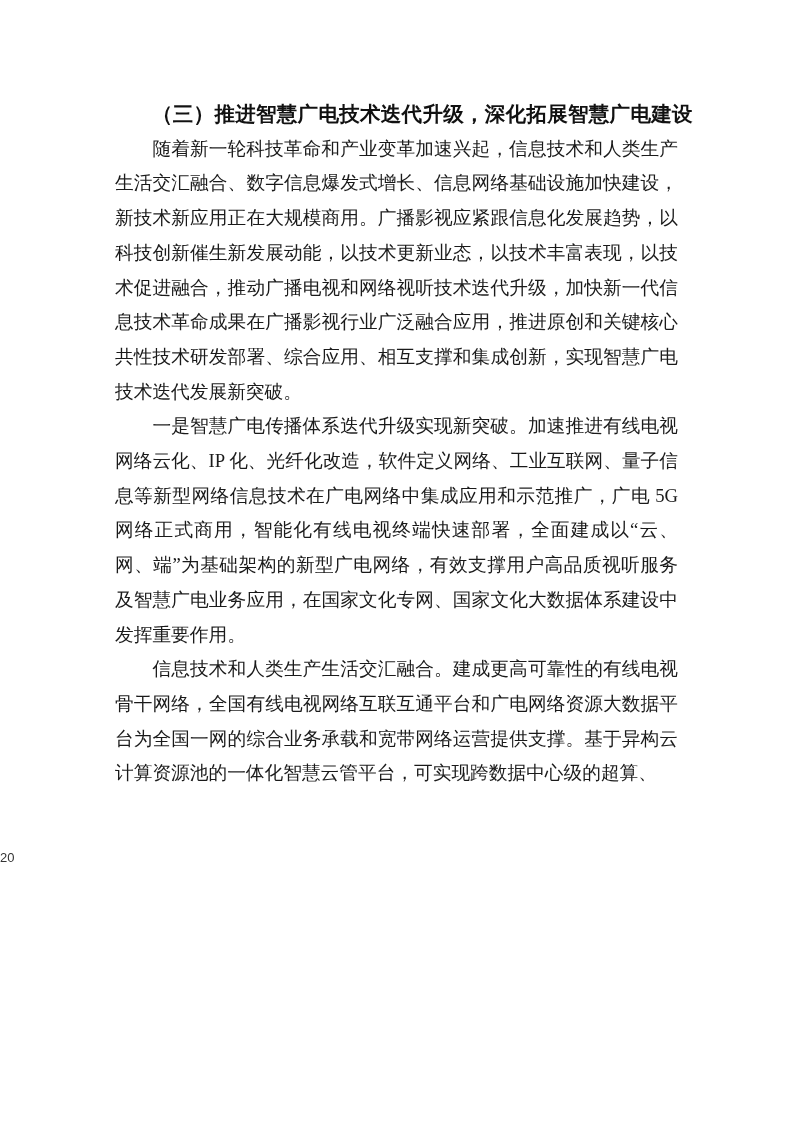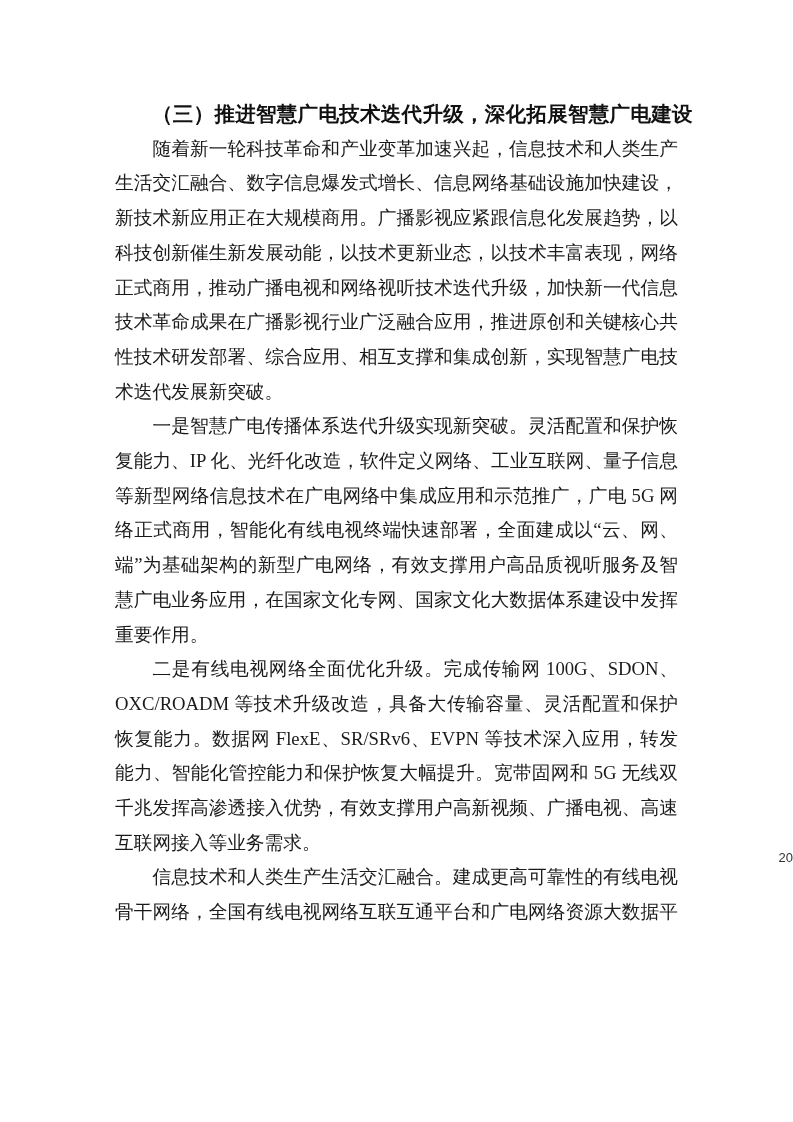--- a/index.html
+++ b/index.html
@@ -41,42 +41,41 @@
     color: #1a1a1a;
   }
   .para .lead {
     font-weight: normal;
   }
   .footer {
     position: absolute;
     left: 0;
     bottom: 62px;
     width: 100%;
-    text-align: right;
+    text-align: left;
   }
   .page-number {
     font-family: "Liberation Sans", "DejaVu Sans", sans-serif;
     font-size: 13px;
     color: #333333;
   }
 </style>
 </head>
 <body>
 
 <div class="page">
   <div class="content">
 
     <h2 class="heading">（三）推进智慧广电技术迭代升级，深化拓展智慧广电建设</h2>
 
-    <p class="para"><span>随着新一轮科技革命和产业变革加速兴起，信息技术和人类生产生活交汇融合、数字信息爆发式增长、信息网络基础设施加快建设，新技术新应用正在大规模商用。广播影视应紧跟信息化发展趋势，以科技创新催生新发展动能，以技术更新业态，以技术丰富表现，网络正式商用，推动广播电视和网络视听技术迭代升级，加快新一代信息技术革命成果在广播影视行业广泛融合应用，推进原创和关键核心共性技术研发部署、综合应用、相互支撑和集成创新，实现智慧广电技术迭代发展新突破。</span></p>
+    <p class="para"><span>随着新一轮科技革命和产业变革加速兴起，信息技术和人类生产生活交汇融合、数字信息爆发式增长、信息网络基础设施加快建设，新技术新应用正在大规模商用。广播影视应紧跟信息化发展趋势，以科技创新催生新发展动能，以技术更新业态，以技术丰富表现，以技术促进融合，推动广播电视和网络视听技术迭代升级，加快新一代信息技术革命成果在广播影视行业广泛融合应用，推进原创和关键核心共性技术研发部署、综合应用、相互支撑和集成创新，实现智慧广电技术迭代发展新突破。</span></p>
 
-    <p class="para"><span class="lead">一是智慧广电传播体系迭代升级实现新突破。</span><span>灵活配置和保护恢复能力、IP 化、光纤化改造，软件定义网络、工业互联网、量子信息等新型网络信息技术在广电网络中集成应用和示范推广，广电 5G 网络正式商用，智能化有线电视终端快速部署，全面建成以“云、网、端”为基础架构的新型广电网络，有效支撑用户高品质视听服务及智慧广电业务应用，在国家文化专网、国家文化大数据体系建设中发挥重要作用。</span></p>
+    <p class="para"><span class="lead">一是智慧广电传播体系迭代升级实现新突破。</span><span>加速推进有线电视网络云化、IP 化、光纤化改造，软件定义网络、工业互联网、量子信息等新型网络信息技术在广电网络中集成应用和示范推广，广电 5G 网络正式商用，智能化有线电视终端快速部署，全面建成以“云、网、端”为基础架构的新型广电网络，有效支撑用户高品质视听服务及智慧广电业务应用，在国家文化专网、国家文化大数据体系建设中发挥重要作用。</span></p>
 
-    <p class="para"><span class="lead">二是有线电视网络全面优化升级。</span><span>完成传输网 100G、SDON、OXC/ROADM 等技术升级改造，具备大传输容量、灵活配置和保护恢复能力。数据网 FlexE、SR/SRv6、EVPN 等技术深入应用，转发能力、智能化管控能力和保护恢复大幅提升。宽带固网和 5G 无线双千兆发挥高渗透接入优势，有效支撑用户高新视频、广播电视、高速互联网接入等业务需求。</span></p>
 
-    <p class="para"><span class="lead">信息技术和人类生产生活交汇融合。</span><span>建成更高可靠性的有线电视骨干网络，全国有线电视网络互联互通平台和广电网络资源大数据平台为全国一网的综合业务承载和宽带网络运营提供支撑。一是智慧广电传播体系迭代升级实现新突破，可实现跨数据中心级的超算、</span></p>
+    <p class="para"><span class="lead">信息技术和人类生产生活交汇融合。</span><span>建成更高可靠性的有线电视骨干网络，全国有线电视网络互联互通平台和广电网络资源大数据平台为全国一网的综合业务承载和宽带网络运营提供支撑。基于异构云计算资源池的一体化智慧云管平台，可实现跨数据中心级的超算、</span></p>
 
   </div>
 
   <div class="footer">
     <span class="page-number">20</span>
   </div>
 </div>
 
 </body></html>

